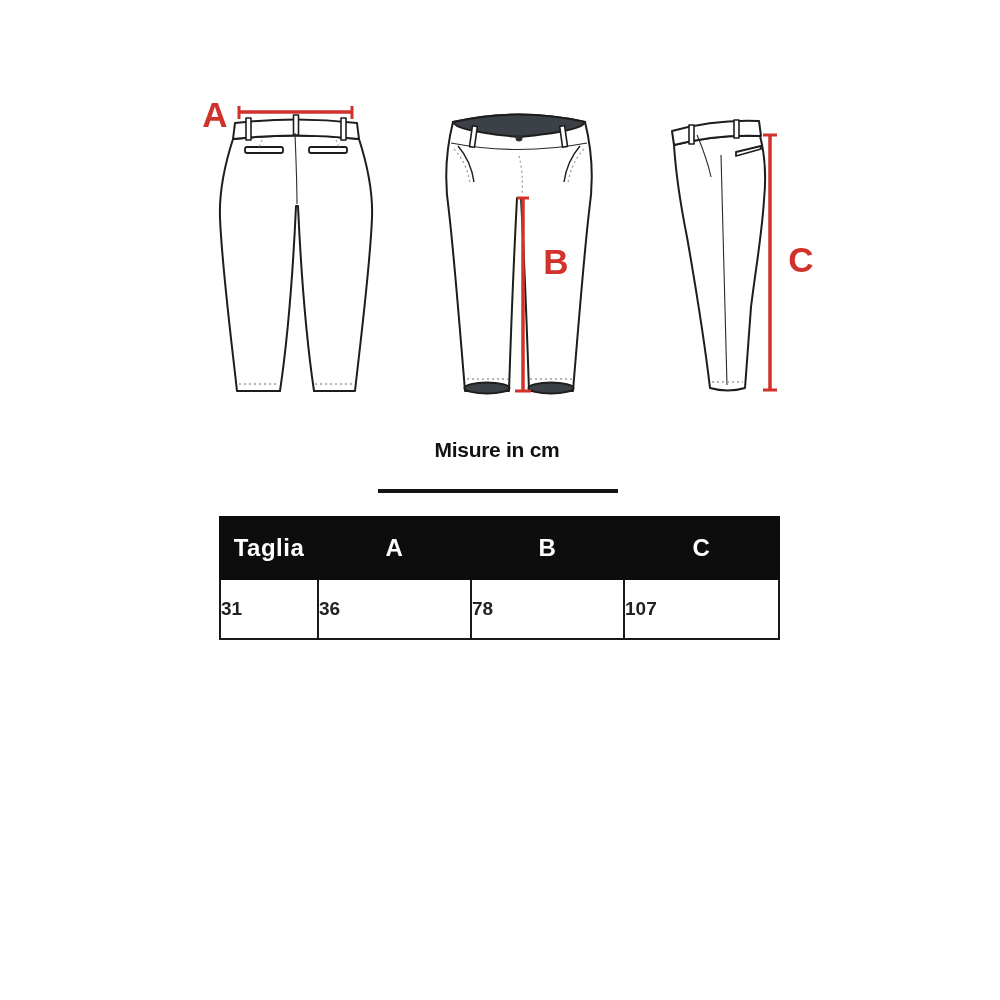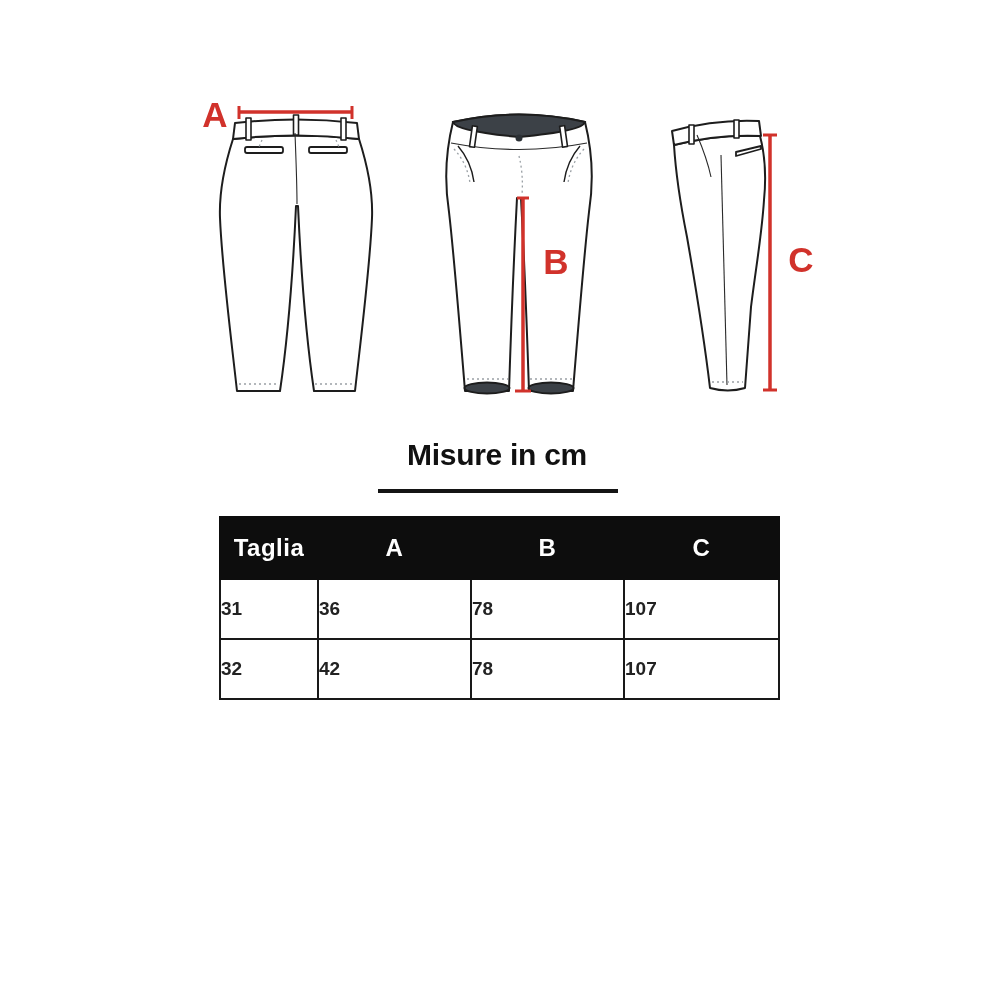--- a/index.html
+++ b/index.html
@@ -25,21 +25,21 @@
   .redlabel {
     fill: #d1322b;
     font-family: "Liberation Sans", sans-serif;
     font-weight: bold;
     font-size: 35px;
   }
   .page-title {
     position: absolute;
     left: 497px; top: 438px;
     transform: translateX(-50%);
-    font-size: 30px;
+    font-size: 21px;
     font-weight: bold;
     letter-spacing: -0.3px;
     color: #111111;
     white-space: nowrap;
   }
   .title-underline {
     position: absolute;
     left: 378px; top: 489px;
     width: 240px; height: 4px;
     background: #141414;
@@ -201,20 +201,14 @@
       <th>C</th>
     </tr>
   </thead>
   <tbody>
     <tr>
       <td>31</td>
       <td>36</td>
       <td>78</td>
       <td>107</td>
     </tr>
-    <tr>
-      <td>32</td>
-      <td>42</td>
-      <td>78</td>
-      <td>107</td>
-    </tr>
   </tbody>
 </table>
 
 </body></html>

